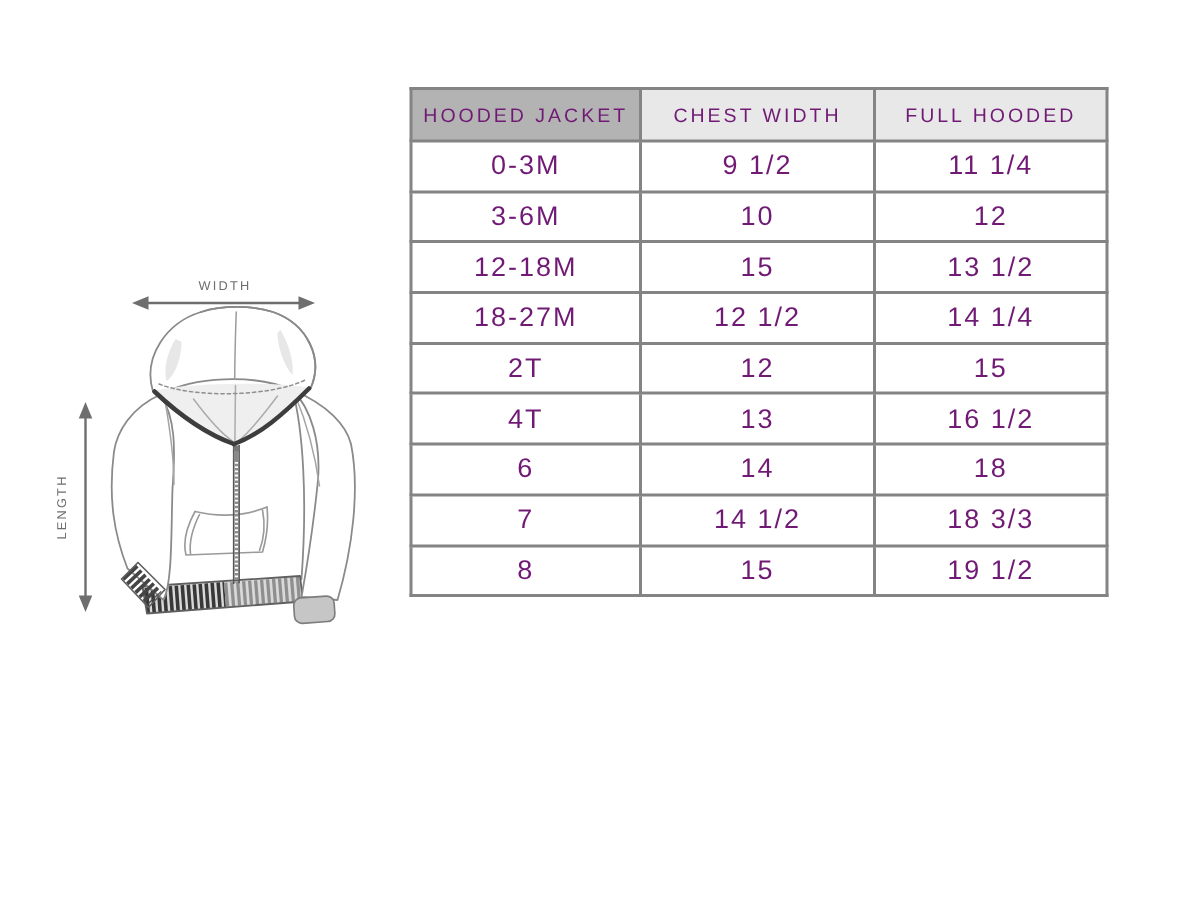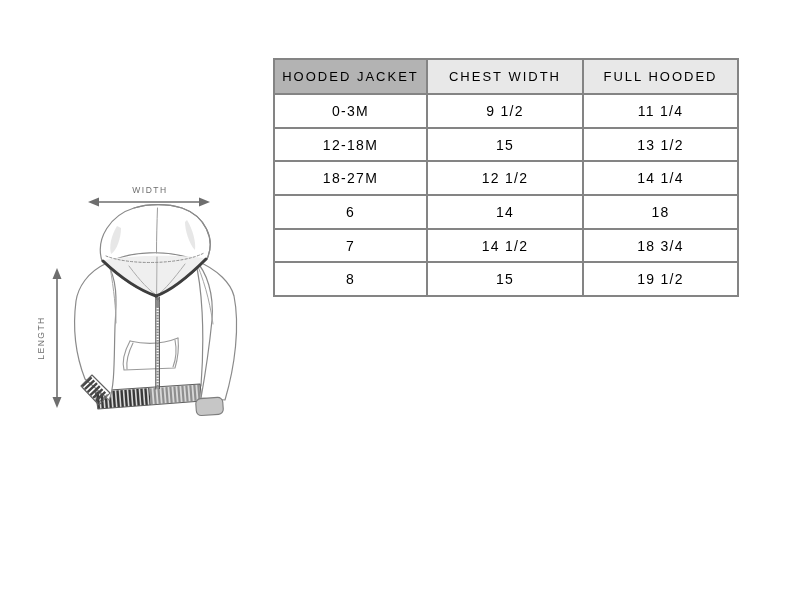--- a/index.html
+++ b/index.html
@@ -6,23 +6,23 @@
   .stage{position:relative;width:792px;height:612px;background:#ffffff;overflow:hidden;
          font-family:"Liberation Sans",sans-serif;}
 
   
   .diagram{position:absolute;left:29px;top:160px;width:250px;height:280px;}
 
   
   .size-table{position:absolute;left:273px;top:58px;width:464px;border-collapse:collapse;
               table-layout:fixed;border:2px solid #6e6e6e;}
   .size-table th,.size-table td{border:2px solid #848484;text-align:center;vertical-align:middle;
-              padding:0;color:#000000;}
+              padding:0;color:#701a75;}
   .size-table th{height:33px;font-size:13px;font-weight:500;letter-spacing:2px;}
-  .size-table td{height:31.7px;font-size:14px;font-weight:400;letter-spacing:1.3px;margin-top:16px;}
+  .size-table td{height:31.7px;font-size:18px;font-weight:400;letter-spacing:1.3px;margin-top:16px;}
   .hdr-primary{background:#b3b3b3;}
   .hdr-secondary{background:#e8e8e8;}
 </style>
 </head>
 <body>
 
 <div class="stage">
 
   <div class="diagram">
     <svg width="250" height="280" viewBox="0 0 250 280">
@@ -117,38 +117,53 @@
         <th class="hdr-secondary">FULL HOODED</th>
       </tr>
     </thead>
     <tbody>
       <tr>
         <td>0-3M</td>
         <td>9 1/2</td>
         <td>11 1/4</td>
       </tr>
       <tr>
+        <td>3-6M</td>
+        <td>10</td>
+        <td>12</td>
+      </tr>
+      <tr>
         <td>12-18M</td>
         <td>15</td>
         <td>13 1/2</td>
       </tr>
       <tr>
         <td>18-27M</td>
         <td>12 1/2</td>
         <td>14 1/4</td>
       </tr>
       <tr>
+        <td>2T</td>
+        <td>12</td>
+        <td>15</td>
+      </tr>
+      <tr>
+        <td>4T</td>
+        <td>13</td>
+        <td>16 1/2</td>
+      </tr>
+      <tr>
         <td>6</td>
         <td>14</td>
         <td>18</td>
       </tr>
       <tr>
         <td>7</td>
         <td>14 1/2</td>
-        <td>18 3/4</td>
+        <td>18 3/3</td>
       </tr>
       <tr>
         <td>8</td>
         <td>15</td>
         <td>19 1/2</td>
       </tr>
     </tbody>
   </table>
 </div>
 

